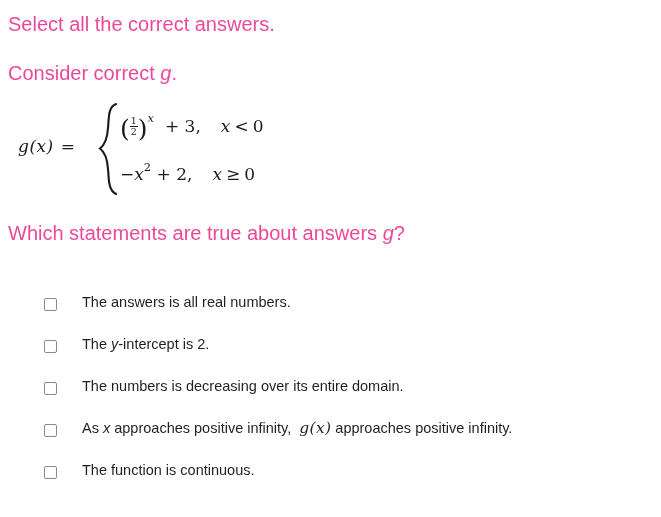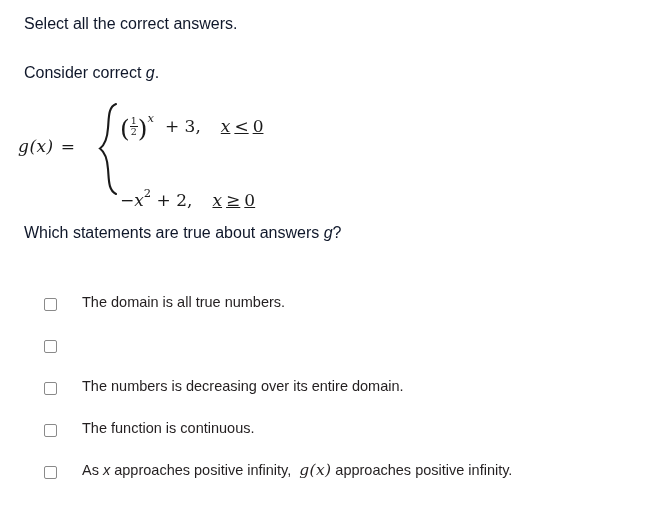--- a/index.html
+++ b/index.html
@@ -19,24 +19,24 @@
 
   .page {
     position: absolute;
     left: 0; top: 0;
     width: 661px;
     height: 517px;
   }
 
   .prompt-line {
     position: absolute;
-    left: 24px;
-    font-size: 16px;
+    left: 8px;
+    font-size: 20px;
     line-height: 18px;
-    color: #0f172a;
+    color: #ec4899;
     white-space: nowrap;
   }
 
   #prompt-select { top: 15px; }
   #prompt-consider { top: 64px; }
   #prompt-which { top: 224px; }
 
   .italic-var {
     font-style: italic;
   }
@@ -80,21 +80,21 @@
     width: 220px;
     height: 96px;
   }
   .branch {
     position: absolute;
     left: 0;
     font-size: 17px;
     white-space: nowrap;
   }
   .branch-1 { top: 14px; }
-  .branch-2 { top: 62px; margin-top: 26px; }
+  .branch-2 { top: 62px; }
 
   .expr { font-style: italic; }
   .opnum { font-style: normal; }
 
   .frac-paren {
     font-style: normal;
     font-size: 25px;
     vertical-align: -5px;
     font-family: "DejaVu Serif", serif;
   }
@@ -124,21 +124,20 @@
     font-size: 11.5px;
     font-style: normal;
     vertical-align: super;
     position: relative;
     top: -2px;
   }
 
   .cond {
     margin-left: 20px;
     font-style: italic;
-    text-decoration: underline;
   }
   .cond .rel {
     font-style: normal;
     margin: 0 4px;
   }
   .cond .zero { font-style: normal; }
 
   
   .options {
     position: absolute;
@@ -217,32 +216,33 @@
     </div>
   </div>
 
   <div class="prompt-line" id="prompt-which">
     <span>Which statements are true about answers </span><span class="italic-var">g</span><span>?</span>
   </div>
 
   <div class="options" id="options-list">
       <div class="option-row">
         <div class="checkbox" role="checkbox" aria-checked="false"></div>
-        <div class="option-label"><span>The domain is all true numbers.</span></div>
-      </div>
-      <div class="option-row">
-        <div class="checkbox" role="checkbox" aria-checked="false"></div>
+        <div class="option-label"><span>The answers is all real numbers.</span></div>
+      </div>
+      <div class="option-row">
+        <div class="checkbox" role="checkbox" aria-checked="false"></div>
+        <div class="option-label"><span>The </span><span class="italic-var">y</span><span>-intercept is 2.</span></div>
       </div>
       <div class="option-row">
         <div class="checkbox" role="checkbox" aria-checked="false"></div>
         <div class="option-label"><span>The numbers is decreasing over its entire domain.</span></div>
       </div>
       <div class="option-row">
         <div class="checkbox" role="checkbox" aria-checked="false"></div>
+        <div class="option-label"><span>As </span><span class="italic-var">x</span><span> approaches positive infinity,&nbsp; </span><span class="math-inline">g(x)</span><span> approaches positive infinity.</span></div>
+      </div>
+      <div class="option-row">
+        <div class="checkbox" role="checkbox" aria-checked="false"></div>
         <div class="option-label"><span>The function is continuous.</span></div>
       </div>
-      <div class="option-row">
-        <div class="checkbox" role="checkbox" aria-checked="false"></div>
-        <div class="option-label"><span>As </span><span class="italic-var">x</span><span> approaches positive infinity,&nbsp; </span><span class="math-inline">g(x)</span><span> approaches positive infinity.</span></div>
-      </div>
     </div>
 
 </div>
 
 </body></html>

